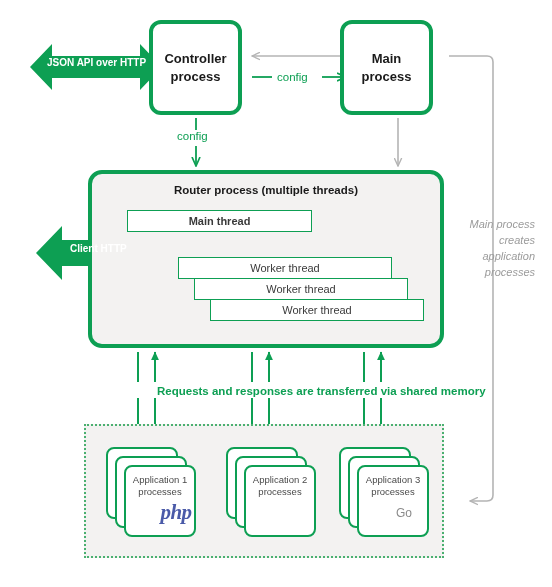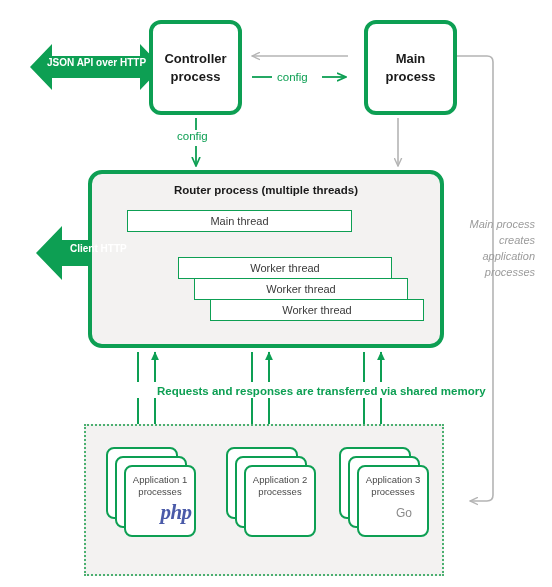--- a/index.html
+++ b/index.html
@@ -27,21 +27,21 @@
     border-radius: 12px;
     background: #ffffff;
     display: flex; align-items: center; justify-content: center;
     text-align: center;
     color: #1a1a1a;
     font-size: 13px;
     font-weight: bold;
     line-height: 1.35;
   }
   #controller-process { left: 149px; top: 20px; width: 93px; height: 95px; }
-  #main-process       { left: 364px; top: 20px; width: 93px; height: 95px; }
+  #main-process       { left: 340px; top: 20px; width: 93px; height: 95px; }
 
   #router-process {
     position: absolute;
     left: 88px; top: 170px; width: 356px; height: 178px;
     border: 4px solid #0d9f53;
     border-radius: 14px;
     background: #f3f2f1;
   }
   #router-title {
     position: absolute; left: 0; top: 10px; width: 100%;
@@ -49,21 +49,21 @@
     font-size: 11.5px; font-weight: bold; color: #1a1a1a;
   }
   .thread-box {
     position: absolute;
     border: 1.5px solid #0d9f53;
     background: #ffffff;
     height: 22px;
     display: flex; align-items: center; justify-content: center;
     font-size: 11px; color: #3a3a3a;
   }
-  #main-thread    { left: 35px;  top: 36px;  width: 225px; }
+  #main-thread    { left: 35px;  top: 36px;  width: 185px; font-weight: bold; }
   #worker-thread-0{ left: 86px;  top: 83px;  width: 214px; }
   #worker-thread-1{ left: 102px; top: 104px; width: 214px; }
   #worker-thread-2{ left: 118px; top: 125px; width: 214px; }
 
   
   .arrow-label {
     position: absolute;
     font-size: 10px; font-weight: bold;
     color: #ffffff;
     white-space: nowrap;
@@ -91,21 +91,21 @@
     text-align: right;
     color: #9b9b9b;
     font-size: 11px;
     line-height: 1.45;
     font-style: italic;
   }
 
   
   #app-area {
     position: absolute;
-    left: 84px; top: 424px; width: 360px; height: 152px;
+    left: 84px; top: 424px; width: 360px; height: 134px;
     border: 2px dotted #4ab070;
     background: #f3f2f1;
   }
   .app-stack { position: absolute; width: 95px; height: 92px; }
   #app-stack-0 { left: 20px;  top: 21px; }
   #app-stack-1 { left: 140px; top: 21px; }
   #app-stack-2 { left: 253px; top: 21px; }
 
   .app-card {
     position: absolute;

